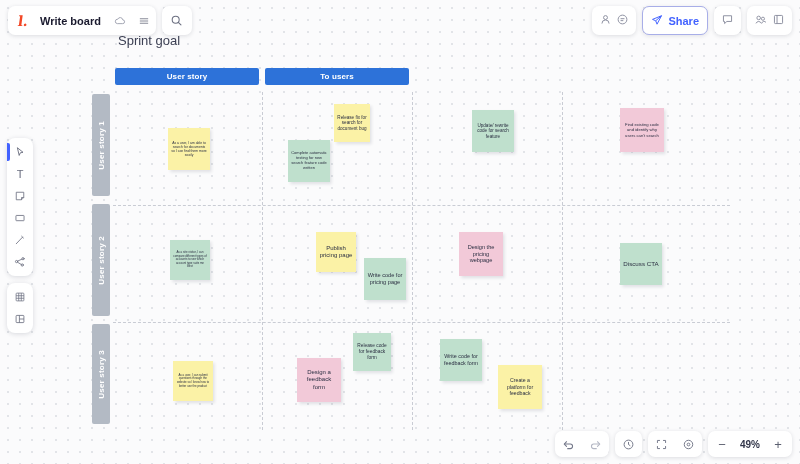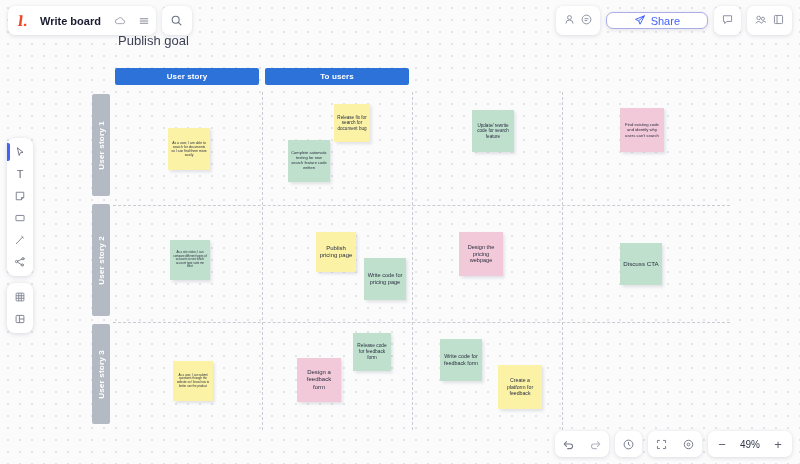--- a/index.html
+++ b/index.html
@@ -58,25 +58,25 @@
     z-index: 40;
   }
   .tb-pill {
     display: flex; align-items: center; gap: 4px;
     background: #fff; height: 29px; border-radius: 7px;
     box-shadow: 0 1px 4px rgba(30,35,60,.14);
     padding: 0 7px;
   }
   .share-btn {
     display: flex; align-items: center; gap: 5px;
-    background: #fff; height: 17px; border-radius: 7px;
+    background: #fff; height: 29px; border-radius: 7px;
     border: 1px solid #a8aee8;
     box-shadow: 0 1px 4px rgba(30,35,60,.12);
-    padding: 0 27px;
-    color: #4262ff; font-size: 11px; font-weight: normal;
+    padding: 0 8px;
+    color: #4262ff; font-size: 11px; font-weight: bold;
     cursor: pointer;
   }
 
   
   .left-toolbar {
     position: absolute; left: 7px; top: 138px;
     display: flex; flex-direction: column; gap: 7px;
     z-index: 40;
   }
   .tool-group {
@@ -174,21 +174,21 @@
     display: flex; align-items: center; justify-content: center;
     color: #74788a;
   }
   .zoom-group { padding: 0 2px; }
   .zoom-btn {
     width: 24px; height: 26px; display: flex;
     align-items: center; justify-content: center;
     color: #5c6070; font-size: 13px;
   }
   .zoom-val {
-    font-size: 10px; font-weight: normal; color: #32364a;
+    font-size: 10px; font-weight: bold; color: #32364a;
     padding: 0 6px; min-width: 30px; 
   }
 </style>
 </head>
 <body>
 
 <div class="topbar-left">
   <div class="tb-group">
     <div class="logo-cell">
       <span class="logo-mark">l.</span>
@@ -317,21 +317,21 @@
     <div class="tool">
       <svg width="12" height="12" viewBox="0 0 16 16" fill="none" stroke="#6b6f80" stroke-width="1.1">
         <rect x="2.8" y="3.2" width="10.4" height="9.6" rx="1"></rect>
           <line x1="7.2" y1="3.2" x2="7.2" y2="12.8"></line>
         <line x1="7.2" y1="8" x2="13.2" y2="8"></line>
       </svg>
     </div>
   </div>
 </div>
 
-<div class="board-title-text">Publish goal</div>
+<div class="board-title-text">Sprint goal</div>
 
 <div class="headers">
     <div class="col-header">User story</div>
     <div class="col-header">To users</div>
   </div>
 <div class="row-labels">
     <div class="row-label rl-1">
       <span>User story 1</span>
     </div>
     <div class="row-label rl-2">

